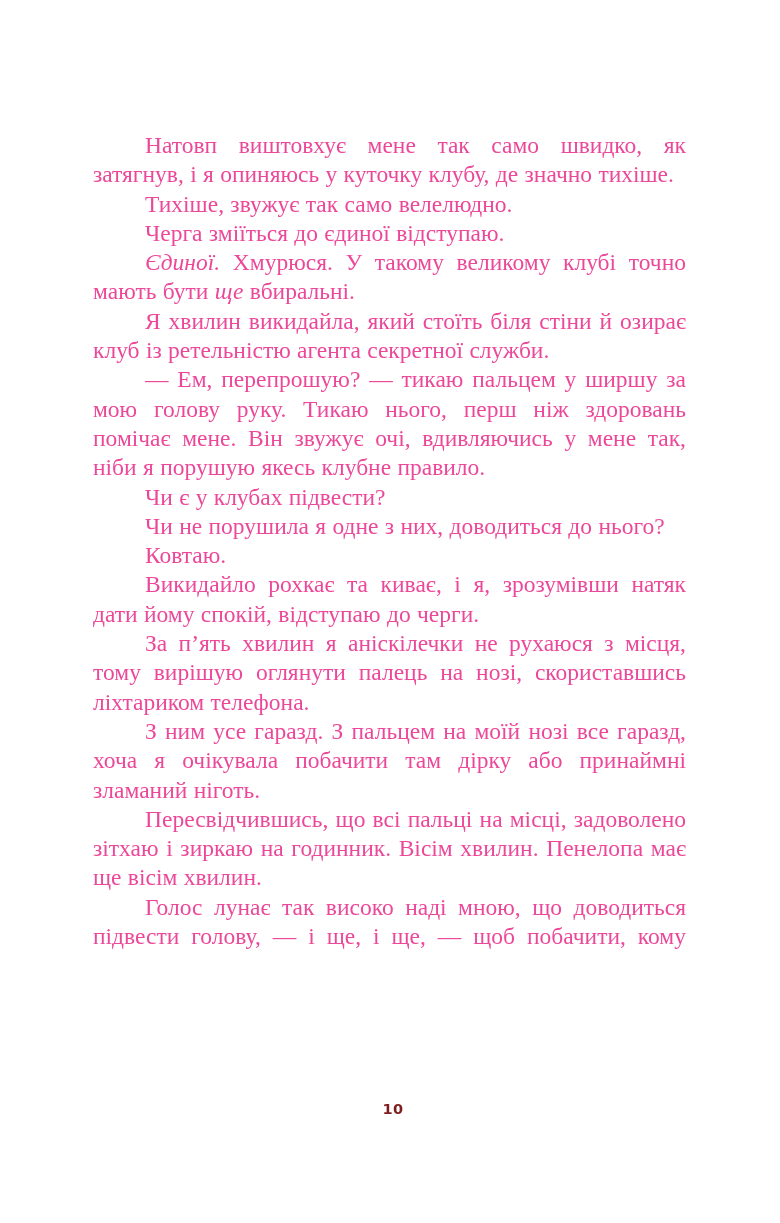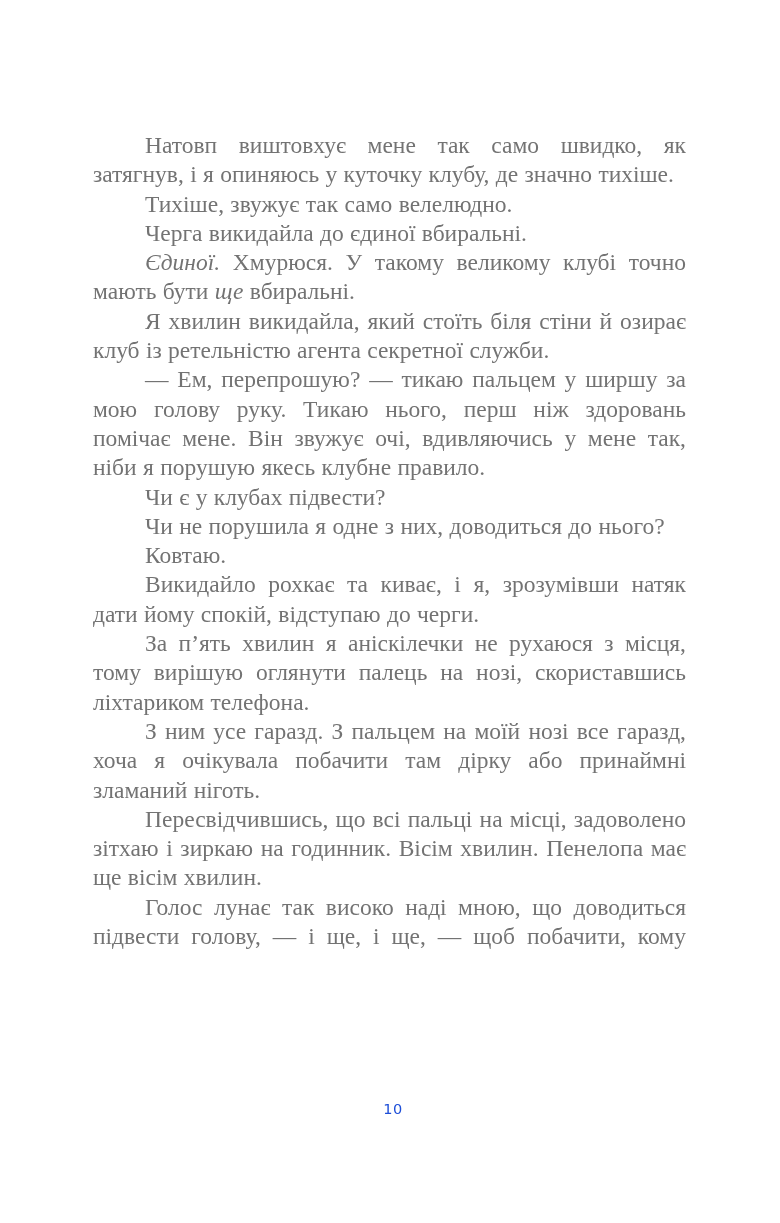--- a/index.html
+++ b/index.html
@@ -20,21 +20,21 @@
     background: #ffffff;
   }
   .page-text {
     position: absolute;
     left: 93px;
     top: 131px;
     width: 593px;
     font-family: "Liberation Serif", "DejaVu Serif", serif;
     font-size: 23.5px;
     line-height: 29.3px;
-    color: #737373;
+    color: #ec4899;
     text-align: justify;
   }
   .page-text p {
     margin: 0;
     padding: 0;
     text-indent: 52px;
     hyphens: auto;
     -webkit-hyphens: auto;
     word-spacing: 0.02em;
   }
@@ -44,34 +44,34 @@
   .page-text em {
     font-style: italic;
   }
   .page-number {
     position: absolute;
     top: 1101px;
     left: 93px;
     width: 600px;
     text-align: center;
     font-family: "DejaVu Sans", "Liberation Sans", sans-serif;
-    font-weight: normal;
+    font-weight: bold;
     font-size: 14.5px;
-    color: #1d4ed8;
+    color: #7f1d1d;
     letter-spacing: 0.5px;
   }
 </style>
 </head>
 <body>
 
 <div class="book-page">
   <div class="page-text">
       <p><span>Натовп виштовхує мене так само швидко, як затягнув, і я опиняюсь у куточку клубу, де значно тихіше.</span></p>
       <p><span>Тихіше, звужує так само велелюдно.</span></p>
-      <p><span>Черга викидайла до єдиної вбиральні.</span></p>
+      <p><span>Черга зміїться до єдиної відступаю.</span></p>
       <p><em>Єдиної.</em><span> Хмурюся. У такому великому клубі точно мають бути </span><em>ще</em><span> вбиральні.</span></p>
       <p><span>Я хвилин викидайла, який стоїть біля стіни й озирає клуб із ретельністю агента секретної служби.</span></p>
       <p><span>— Ем, перепрошую? — тикаю пальцем у ширшу за мою голову руку. Тикаю нього, перш ніж здоровань помічає мене. Він звужує очі, вдивляючись у мене так, ніби я порушую якесь клубне правило.</span></p>
       <p><span>Чи є у клубах підвести?</span></p>
       <p><span>Чи не порушила я одне з них, доводиться до нього?</span></p>
       <p><span>Ковтаю.</span></p>
       <p><span>Викидайло рохкає та киває, і я, зрозумівши натяк дати йому спокій, відступаю до черги.</span></p>
       <p><span>За п’ять хвилин я аніскілечки не рухаюся з місця, тому вирішую оглянути палець на нозі, скориставшись ліхтариком телефона.</span></p>
       <p><span>З ним усе гаразд. З пальцем на моїй нозі все гаразд, хоча я очікувала побачити там дірку або принаймні зламаний ніготь.</span></p>
       <p><span>Пересвідчившись, що всі пальці на місці, задоволено зітхаю і зиркаю на годинник. Вісім хвилин. Пенелопа має ще вісім хвилин.</span></p>

